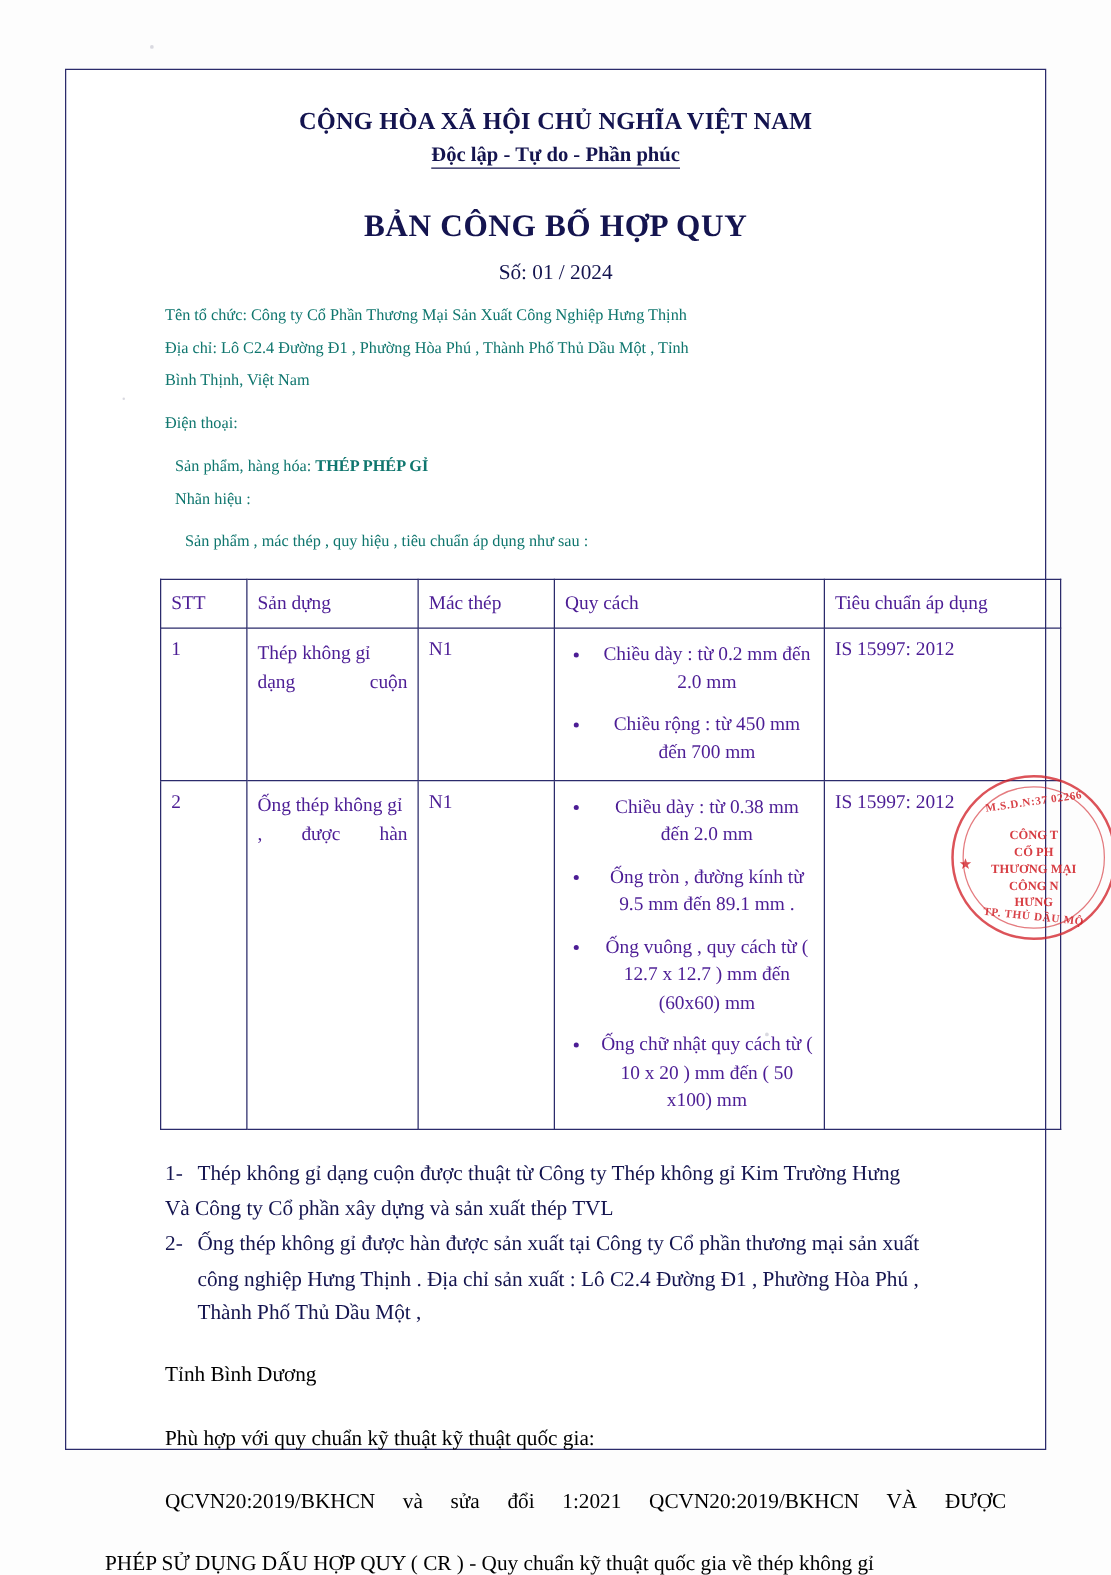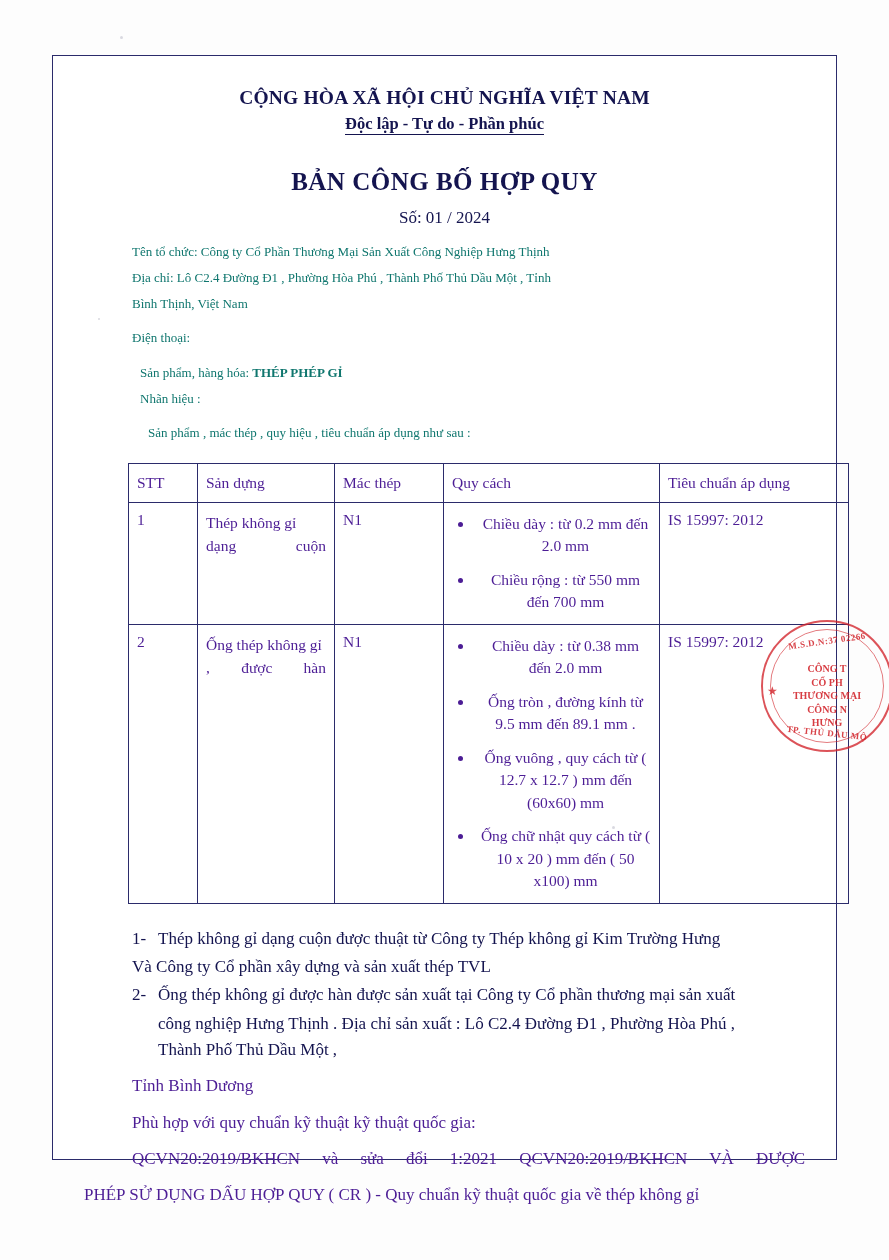--- a/index.html
+++ b/index.html
@@ -143,22 +143,22 @@
     width: 26px;
     flex: 0 0 26px;
   }
   .note-body { flex: 1; }
   .note-cont { padding-left: 48px; }
   .note-sub { padding-left: 74px; }
 
   .final {
     font-size: 17px;
     line-height: 1.55;
-    margin-top: 10px;
-    color: #4c1d95;
+    margin-top: 24px;
+    color: #000000;
   }
   .final-just {
     text-align: justify;
     text-align-last: justify;
     padding-left: 48px;
   }
 
   
   .stamp {
     position: absolute;
@@ -263,21 +263,21 @@
         </tr>
       </thead>
       <tbody>
         <tr>
           <td class="c-stt">1</td>
           <td class="c-prod cell-justify">Thép không gỉ dạng cuộn</td>
           <td class="c-grade">N1</td>
           <td class="c-spec">
             <ul class="speclist">
               <li>Chiều dày : từ 0.2 mm đến 2.0 mm</li>
-              <li>Chiều rộng : từ 550 mm đến 700 mm</li>
+              <li>Chiều rộng : từ 450 mm đến 700 mm</li>
             </ul>
           </td>
           <td class="c-std">IS 15997: 2012</td>
         </tr>
         <tr>
           <td class="c-stt">2</td>
           <td class="c-prod cell-justify">Ống thép không gỉ , được hàn</td>
           <td class="c-grade">N1</td>
           <td class="c-spec">
             <ul class="speclist">

